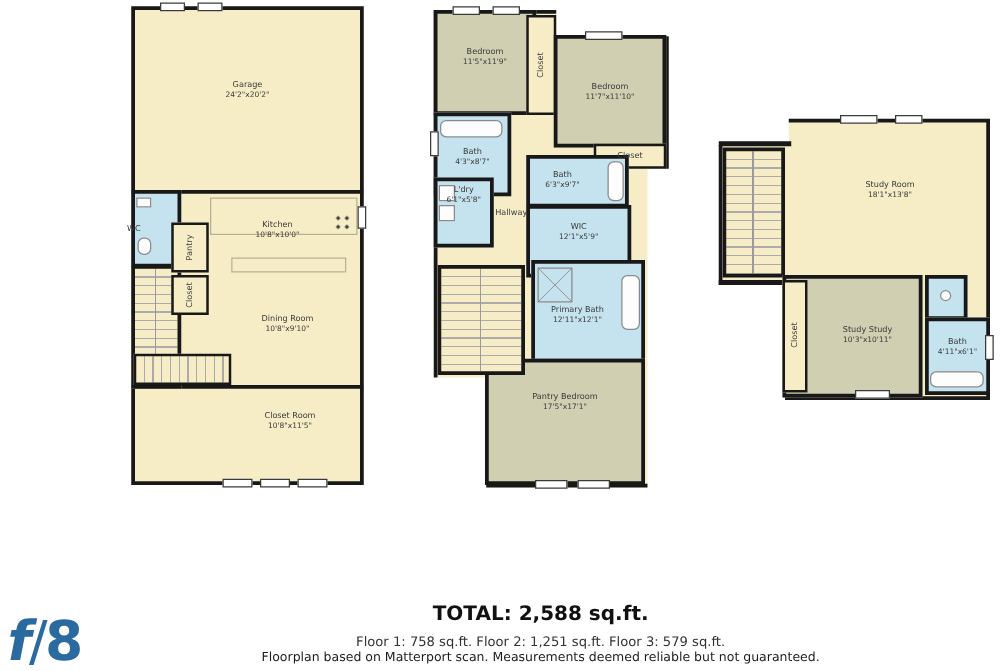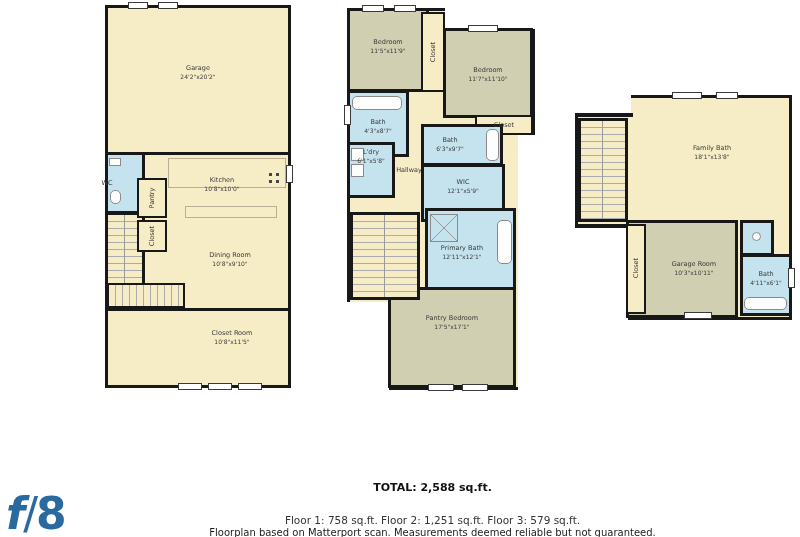--- a/index.html
+++ b/index.html
@@ -28,21 +28,21 @@
   .stove{position:absolute;width:15px;height:15px;z-index:4;
     background-image:radial-gradient(#444 1.5px,transparent 1.7px);background-size:7px 7px;background-position:1px 1px;}
   .xshower{position:absolute;z-index:4;border:1px solid #8a8a8a;box-sizing:border-box;
     background:linear-gradient(45deg,transparent calc(50% - 0.6px),#999 50%,transparent calc(50% + 0.6px)),
                linear-gradient(-45deg,transparent calc(50% - 0.6px),#999 50%,transparent calc(50% + 0.6px));}
   .logo{position:absolute;left:6px;top:488px;font-size:44px;letter-spacing:-2px;z-index:7;}
   .logo .lf{font-style:italic;font-weight:bold;}
   .logo .ls{font-weight:normal;}
   .logo .l8{font-weight:bold;}
   .footer{position:absolute;left:180px;top:481px;width:505px;text-align:center;z-index:7;}
-  .f-total{font-size:11px;font-weight:bold;color:#111;margin-bottom:20px;}
+  .f-total{font-size:16px;font-weight:bold;color:#111;margin-bottom:8px;}
   .f-floors{font-size:10.5px;color:#333;margin-bottom:1px;}
   .f-disc{font-size:10px;color:#1c1c1c;}
 </style>
 </head>
 <body>
 
 <div id="stage">
 
   <div class="room cream base" style="left:105px;top:5px;width:186px;height:150px;"></div>
   <div class="room cream base" style="left:137px;top:152px;width:154px;height:159px;"></div>
@@ -179,28 +179,28 @@
 
   <div class="fix round" style="left:744px;top:297px;width:43px;height:13px;"></div>
   <div class="fix round" style="left:752px;top:232px;width:9px;height:9px;border-radius:50%;"></div>
 
   <div class="win" style="left:672px;top:92px;width:30px;height:7px;"></div>
   <div class="win" style="left:716px;top:92px;width:22px;height:7px;"></div>
   <div class="win" style="left:684px;top:312px;width:28px;height:7px;"></div>
   <div class="win" style="left:788px;top:268px;width:7px;height:20px;"></div>
 
   <div class="lbl" style="left:712px;top:152px;">
-    <div class="rname">Family Bath</div>
+    <div class="rname">Study Room</div>
       <div class="rdims">18'1"x13'8"</div>
   </div>
   <div class="lbl vert" style="left:636px;top:268px;">
     <div class="rname">Closet</div>
   </div>
   <div class="lbl" style="left:694px;top:268px;">
-    <div class="rname">Garage Room</div>
+    <div class="rname">Study Study</div>
       <div class="rdims">10'3"x10'11"</div>
   </div>
   <div class="lbl" style="left:766px;top:278px;">
     <div class="rname">Bath</div>
       <div class="rdims">4'11"x6'1"</div>
   </div>
 
   <div class="logo" style="color:#2b6a9e;">
     <span class="lf">f</span><span class="ls">/</span><span class="l8">8</span>
   </div>

